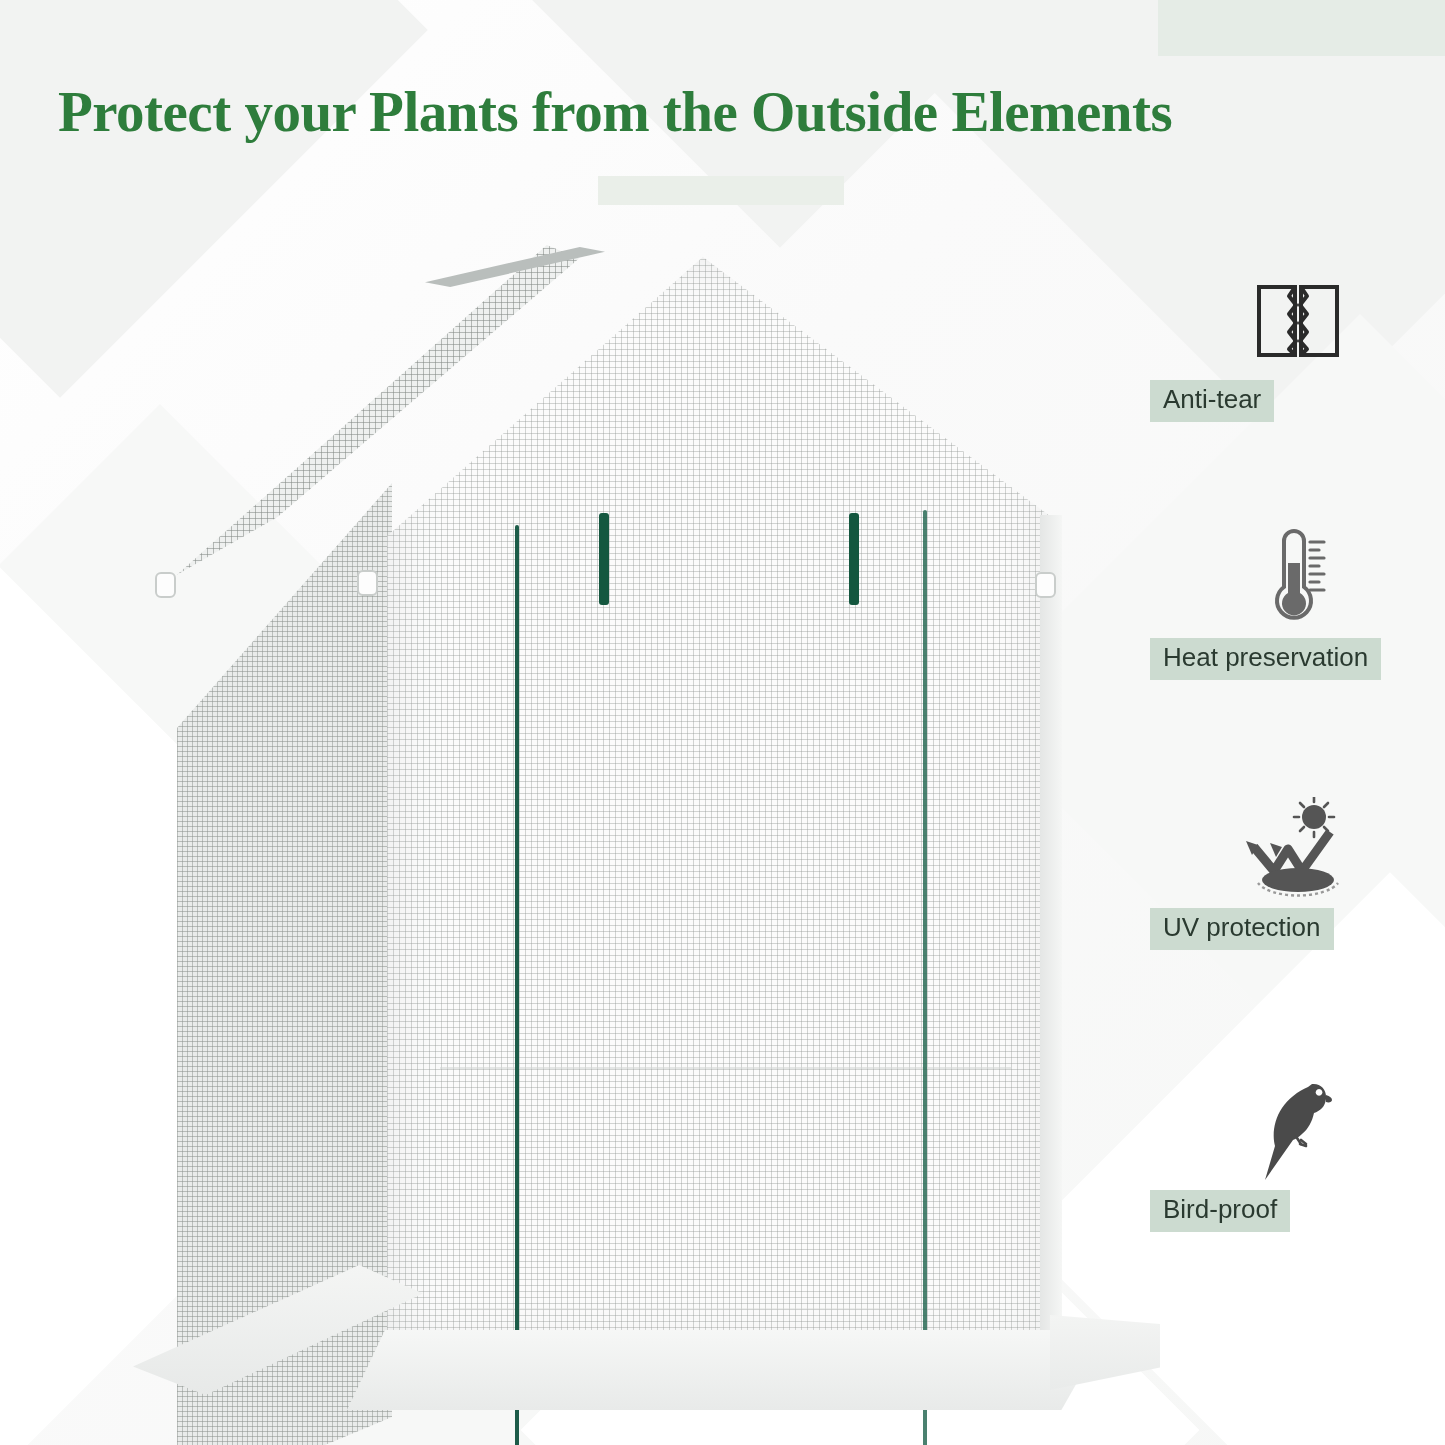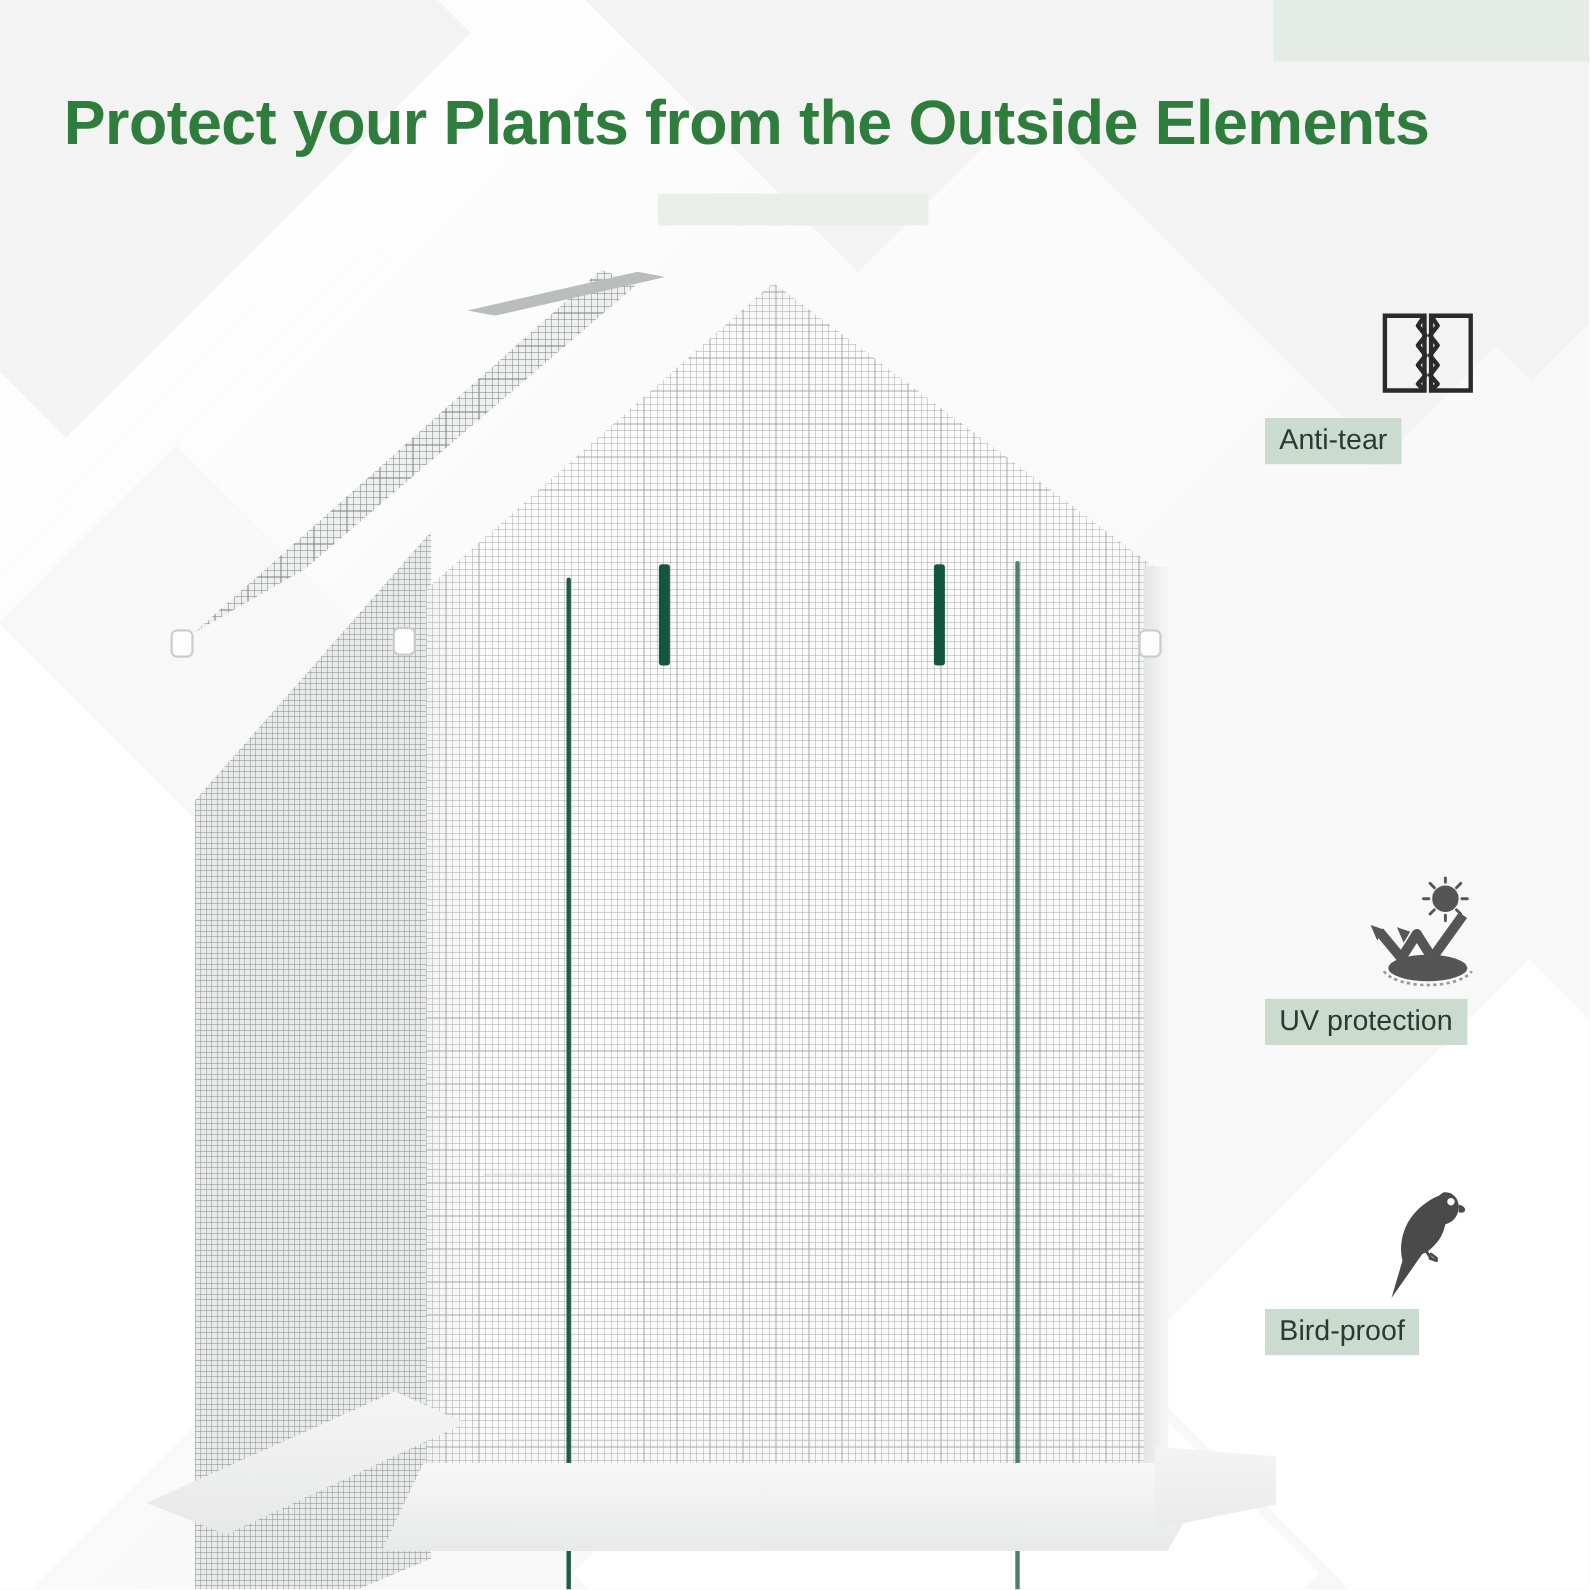--- a/index.html
+++ b/index.html
@@ -36,20 +36,21 @@
   }
 
   
   .headline{
     position:absolute;left:58px;top:82px;width:1340px;
     font-size:57px;line-height:1.06;
     font-weight:700;
     letter-spacing:-0.5px;
     color:#2e7d3c;
     white-space:nowrap;
+    font-family:Liberation Serif, serif;
   }
   .subtitle-bar{
     position:absolute;left:598px;top:176px;width:246px;height:29px;
     background:#eaefe9;
     font-size:15px;color:#5d6b60;
     display:flex;align-items:center;justify-content:center;
   }
 
   
   #product{
@@ -226,20 +227,38 @@
       <svg width="86" height="76" viewBox="0 0 86 76" aria-hidden="true">
         <path d="M4 4 H40 V72 H4 Z" fill="none" stroke="#2a2a2a" stroke-width="4"></path>
         <path d="M46 4 H82 V72 H46 Z" fill="none" stroke="#2a2a2a" stroke-width="4"></path>
         <path d="M40 4 L34 13 L41 22 L34 31 L41 40 L34 49 L41 58 L34 66 L40 72" fill="none" stroke="#2a2a2a" stroke-width="4" stroke-linejoin="round"></path>
         <path d="M46 4 L52 13 L45 22 L52 31 L45 40 L52 49 L45 58 L52 66 L46 72" fill="none" stroke="#2a2a2a" stroke-width="4" stroke-linejoin="round"></path>
       </svg>
     </div>
     <span class="f-label">Anti-tear</span>
   </div>
 
+  <div class="feature" id="feat-heat">
+    <div class="f-icon">
+      <svg width="80" height="100" viewBox="0 0 80 100" aria-hidden="true">
+        <path d="M26 12 a10 10 0 0 1 20 0 V58 a17 17 0 1 1 -20 0 Z" fill="none" stroke="#6a6a6a" stroke-width="4"></path>
+        <path d="M30 34 h12 v30 a12 12 0 1 1 -12 0 Z" fill="#6a6a6a"></path>
+        <g stroke="#6a6a6a" stroke-width="3.2" stroke-linecap="round">
+          <line x1="52" y1="13" x2="66" y2="13"></line>
+          <line x1="52" y1="21" x2="61" y2="21"></line>
+          <line x1="52" y1="29" x2="66" y2="29"></line>
+          <line x1="52" y1="37" x2="61" y2="37"></line>
+          <line x1="52" y1="45" x2="66" y2="45"></line>
+          <line x1="52" y1="53" x2="61" y2="53"></line>
+          <line x1="52" y1="61" x2="66" y2="61"></line>
+        </g>
+      </svg>
+    </div>
+    <span class="f-label">Heat preservation</span>
+  </div>
 
   <div class="feature" id="feat-uv">
     <div class="f-icon">
       <svg width="108" height="104" viewBox="0 0 108 104" aria-hidden="true">
 
         <circle cx="70" cy="20" r="12" fill="#555555"></circle>
         <g stroke="#555555" stroke-width="2.6" stroke-linecap="round">
           <line x1="70" y1="0" x2="70" y2="5"></line>
           <line x1="70" y1="35" x2="70" y2="40"></line>
           <line x1="50" y1="20" x2="55" y2="20"></line>

